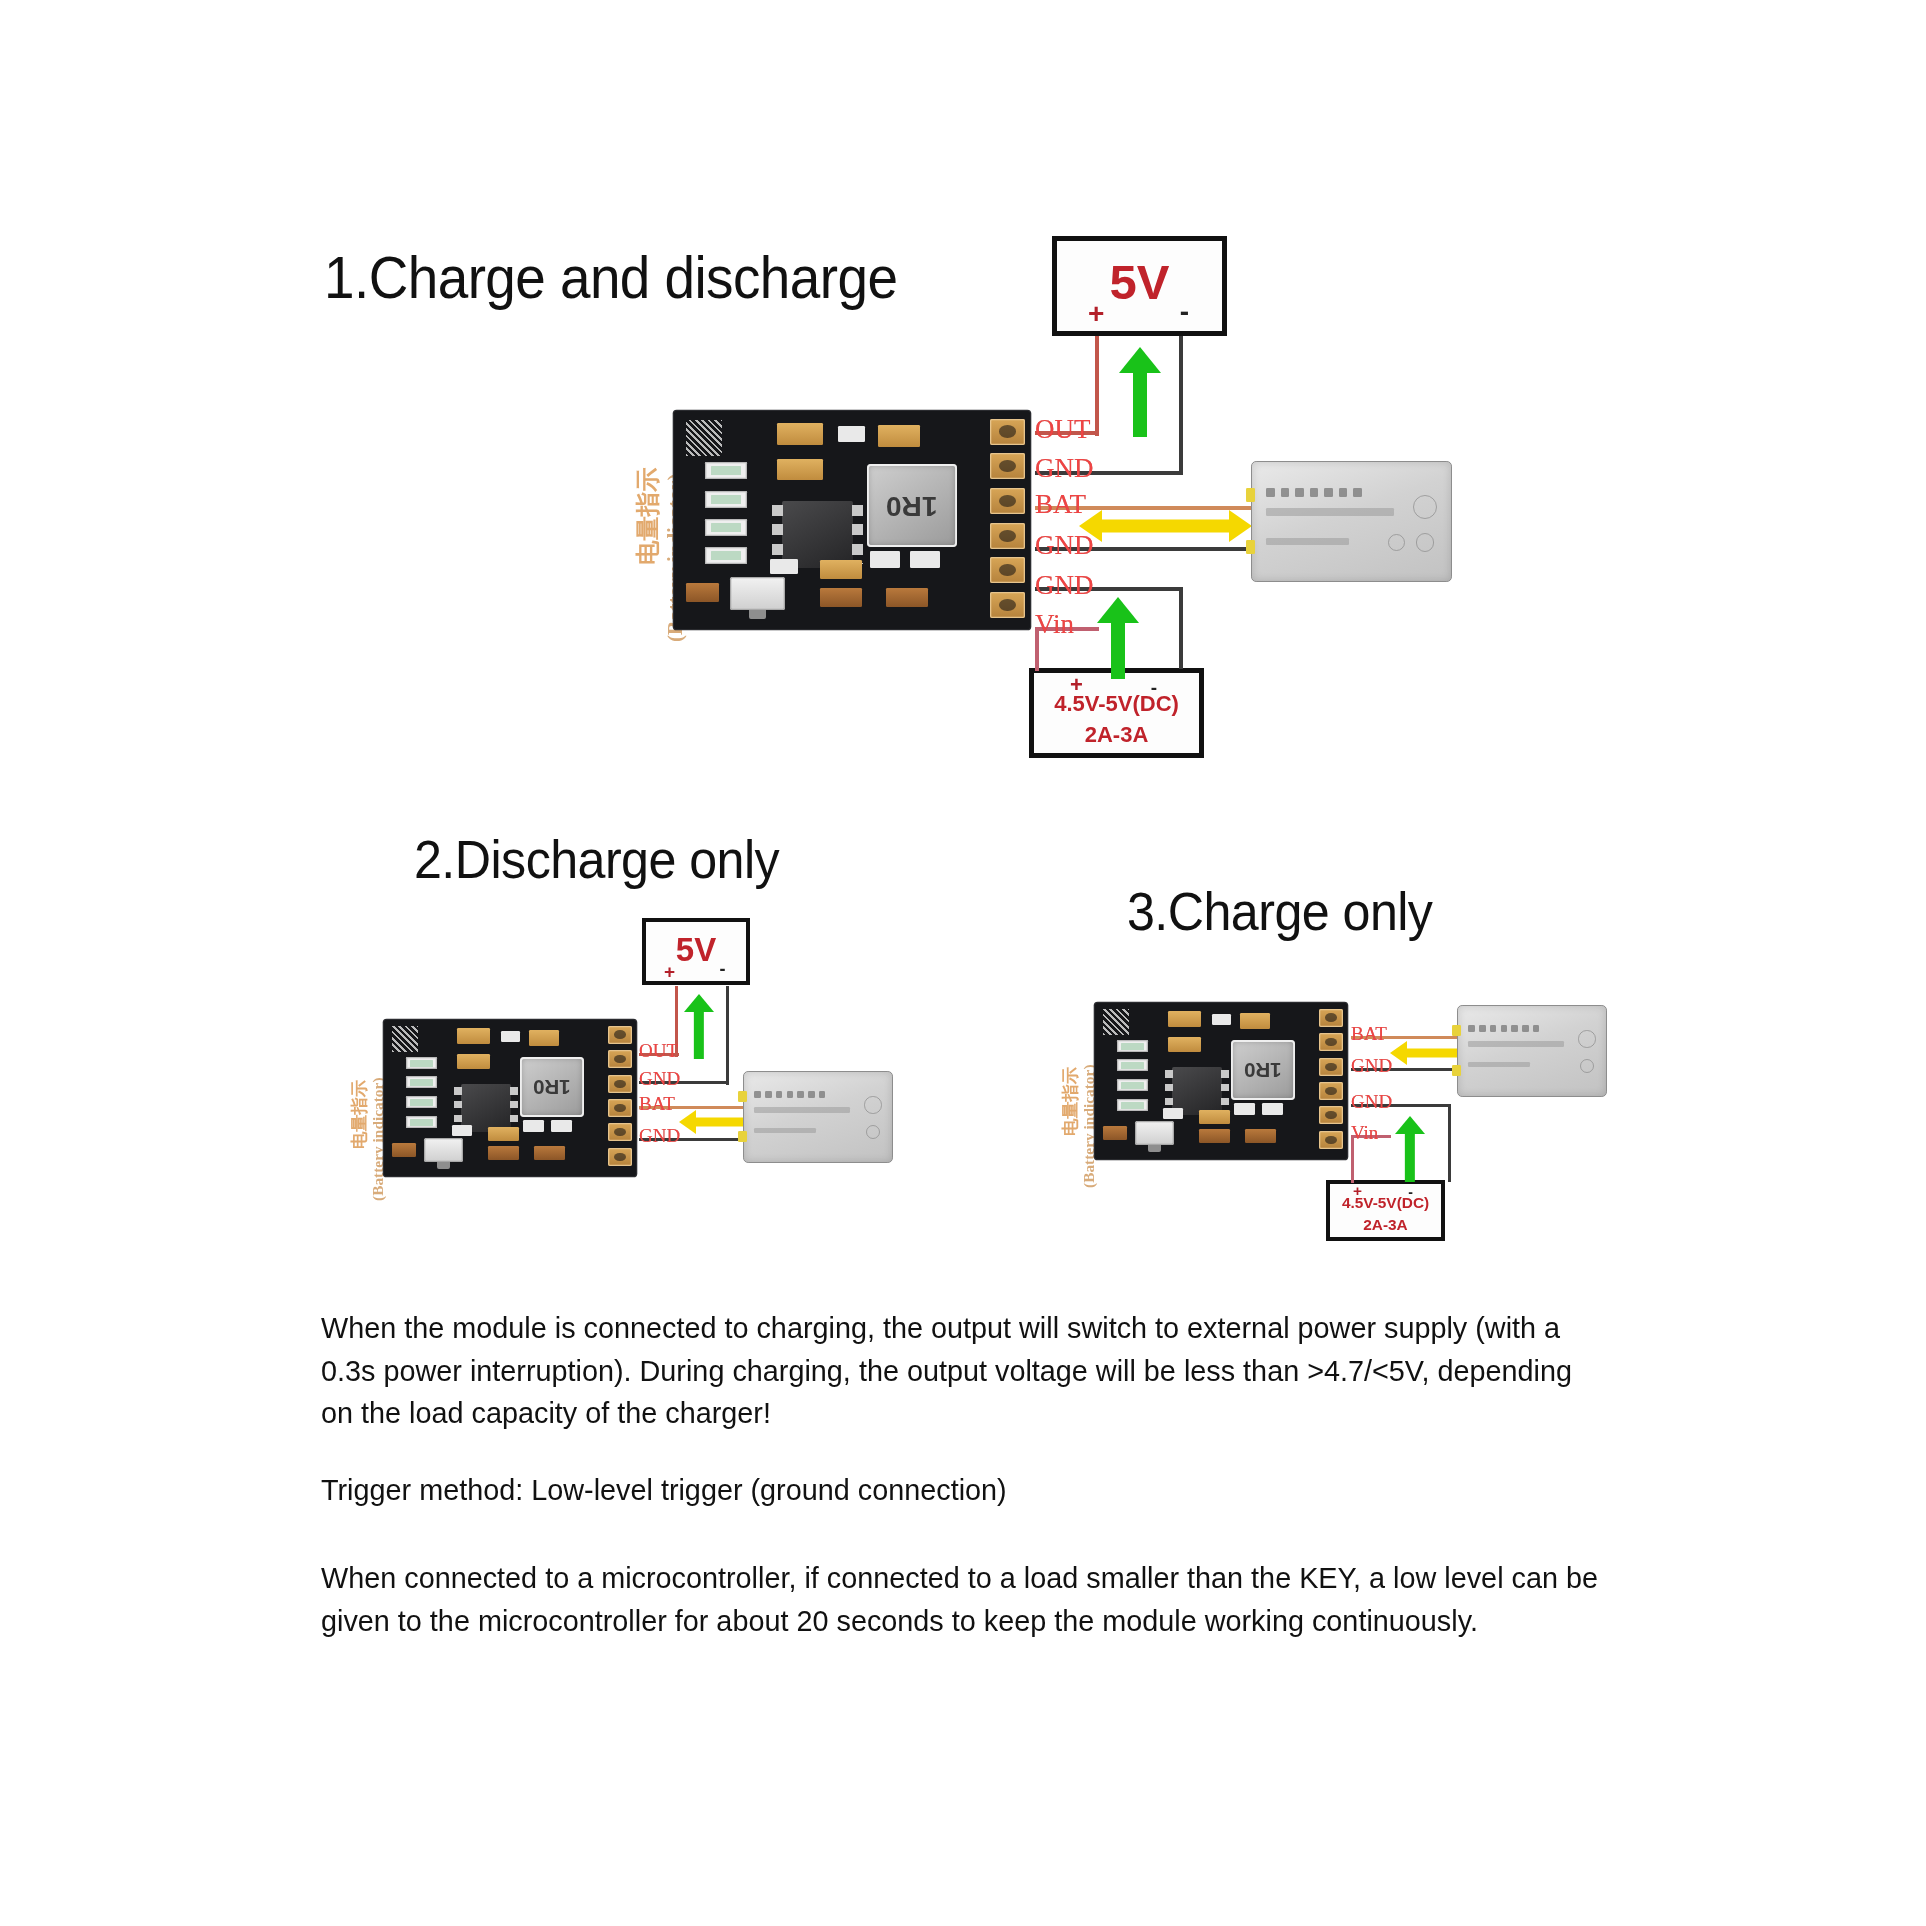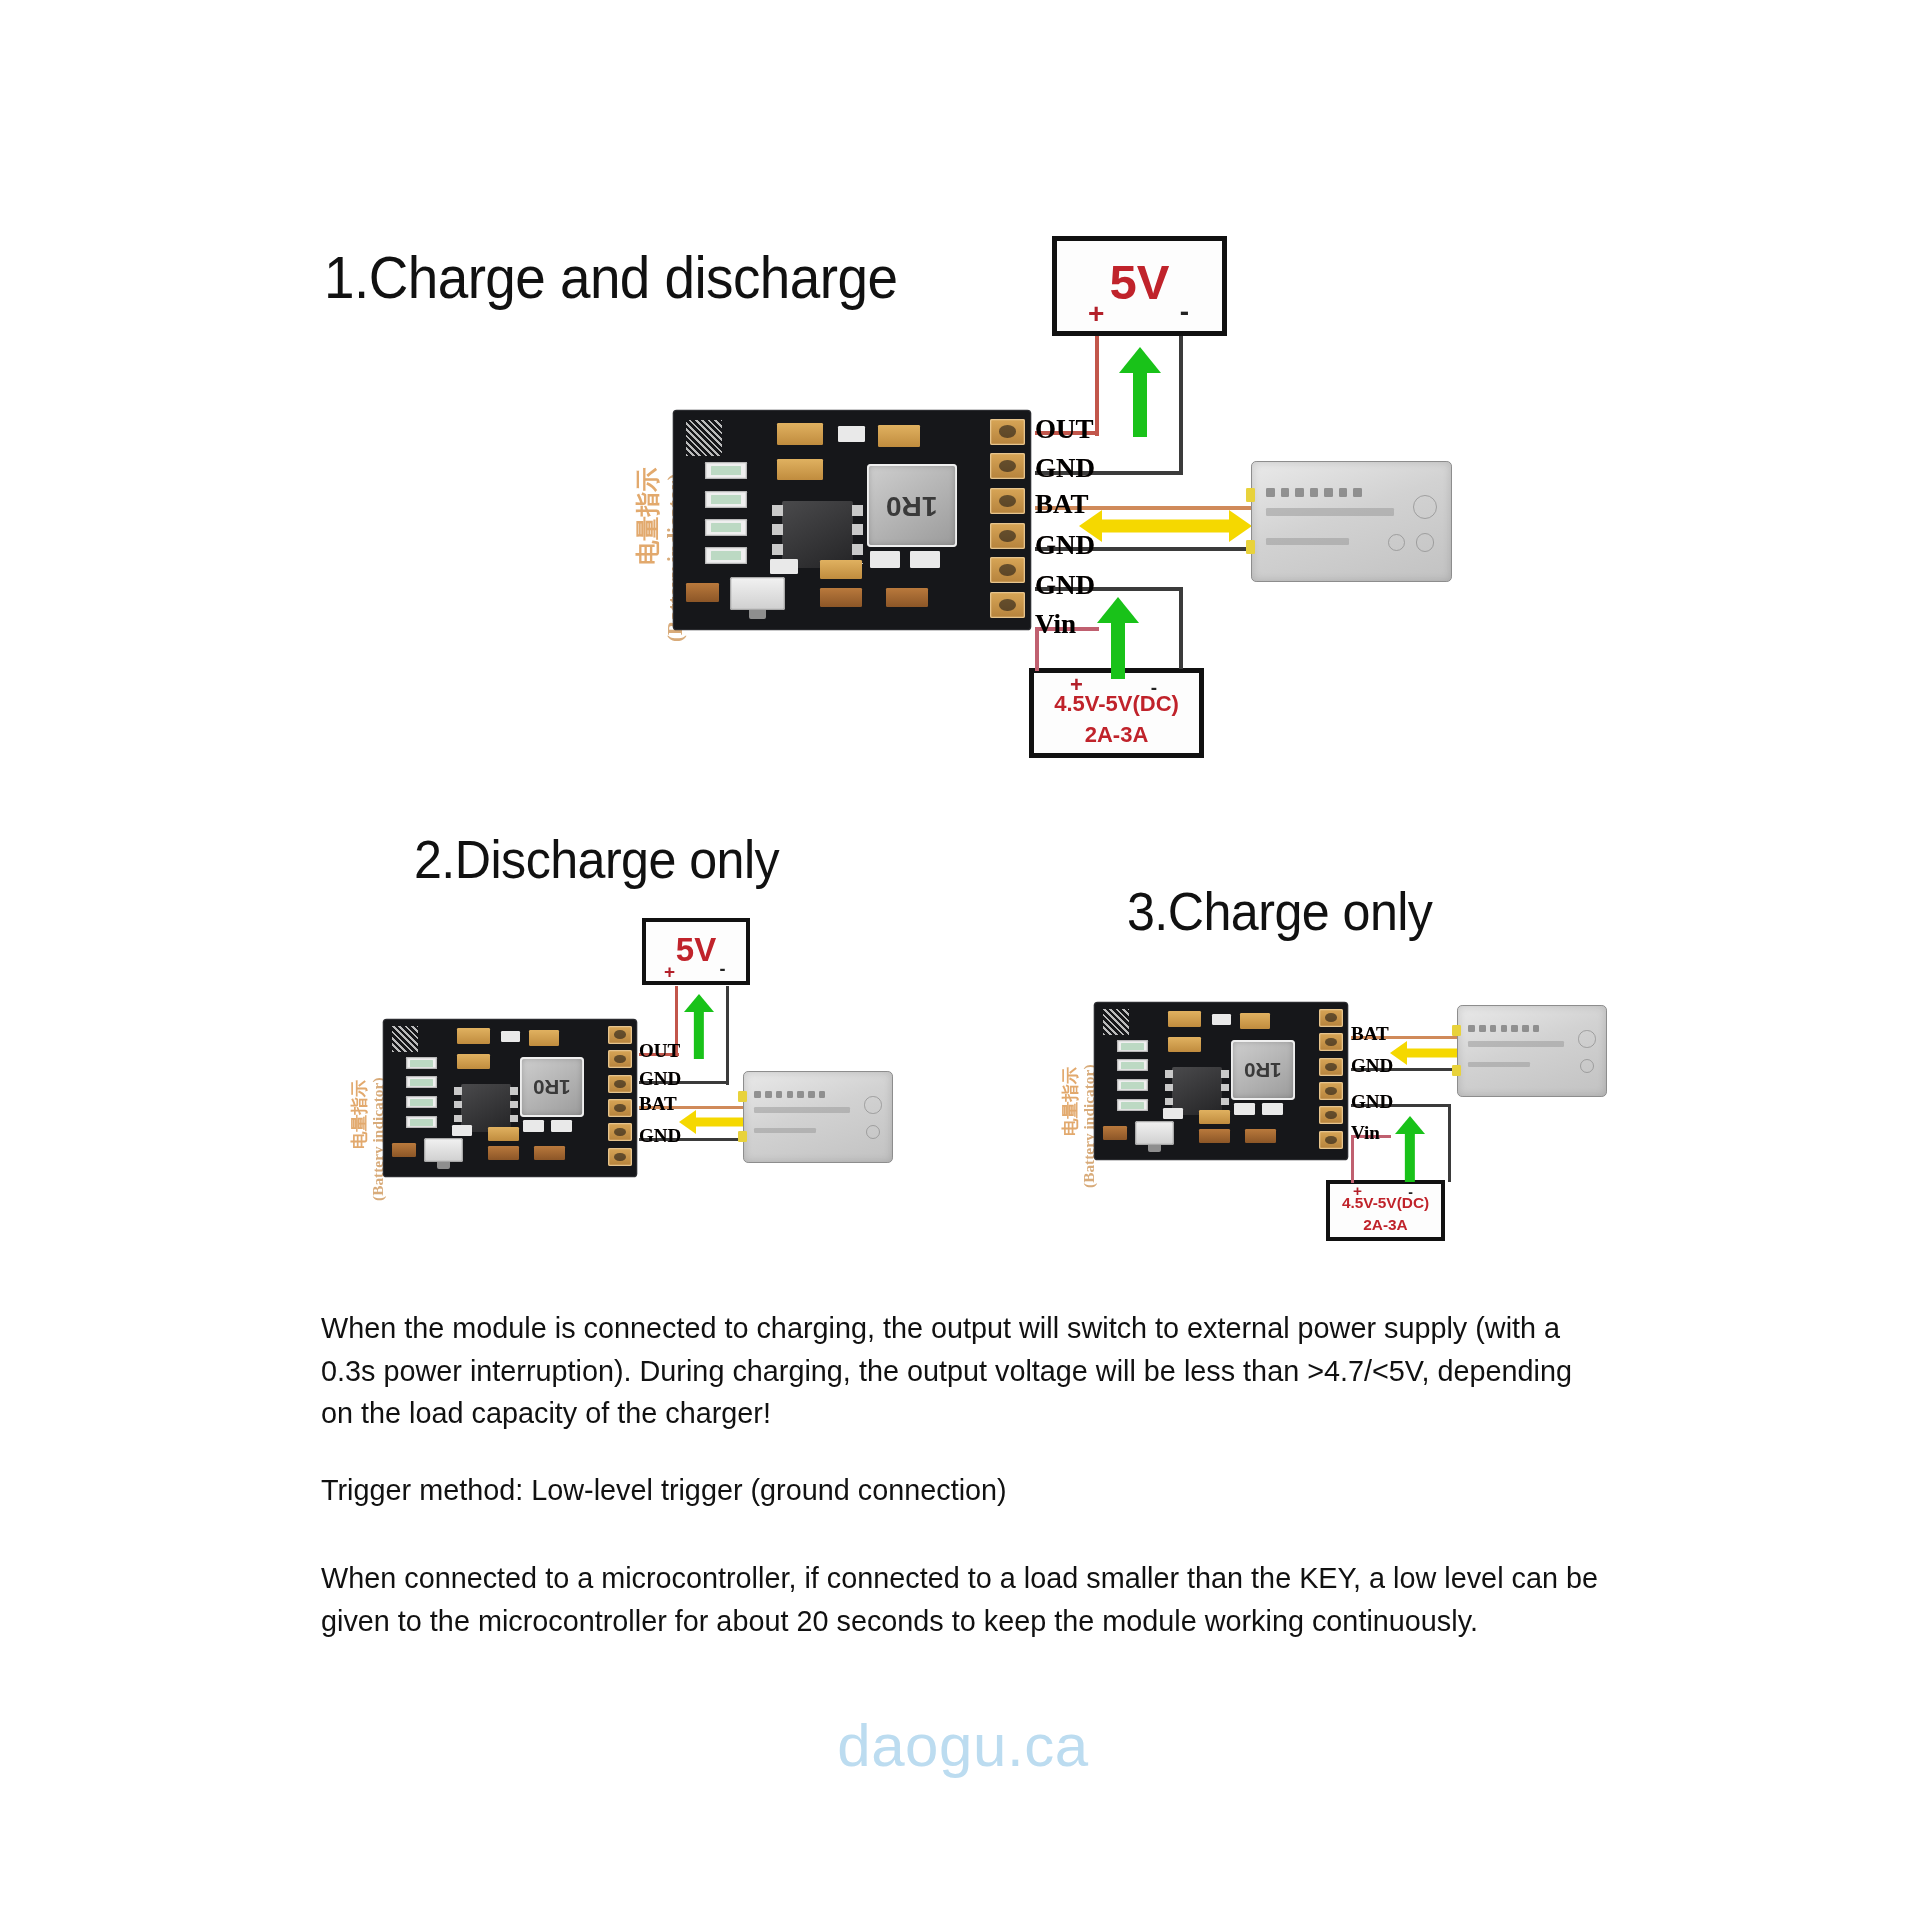--- a/index.html
+++ b/index.html
@@ -124,23 +124,23 @@
     top: 50%;
     transform: translateY(-50%);
     width: 0; height: 0;
     border-style: solid;
     border-color: transparent;
   }
 
   
   .pin {
     position: absolute;
-    color: #000000;
+    color: #ef4444;
     font-family: "Liberation Serif", serif;
-    font-weight: 700;
+    font-weight: 400;
     white-space: nowrap;
     text-shadow: 0 0 0.6px rgba(120,60,40,0.45);
   }
 
   
   .vcap {
     position: absolute;
     transform-origin: left top;
     white-space: nowrap;
     font-family: "Liberation Serif", serif;
@@ -621,16 +621,15 @@
       <div class="band" style="left:10.3px; top:56px; width:62px; height:5.1px;"></div>
       <div class="mark" style="right:10.3px; top:24.4px; width:15.4px; height:15.4px;"></div>
       <div class="mark" style="right:11.6px; top:53px; width:12.2px; height:12.2px;"></div>
     </div>
   </div>
 
   <div class="para" id="para-1">When the module is connected to charging, the output will switch to external power supply (with a 0.3s power interruption). During charging, the output voltage will be less than &gt;4.7/&lt;5V, depending on the load capacity of the charger!</div>
   <div class="para" id="para-2">Trigger method: Low-level trigger (ground connection)</div>
   <div class="para" id="para-3">When connected to a microcontroller, if connected to a load smaller than the KEY, a low level can be given to the microcontroller for about 20 seconds to keep the module working continuously.</div>
 
-  <div id="watermark">daogu.ca</div>
 
 </div>
 
 
 </body></html>

